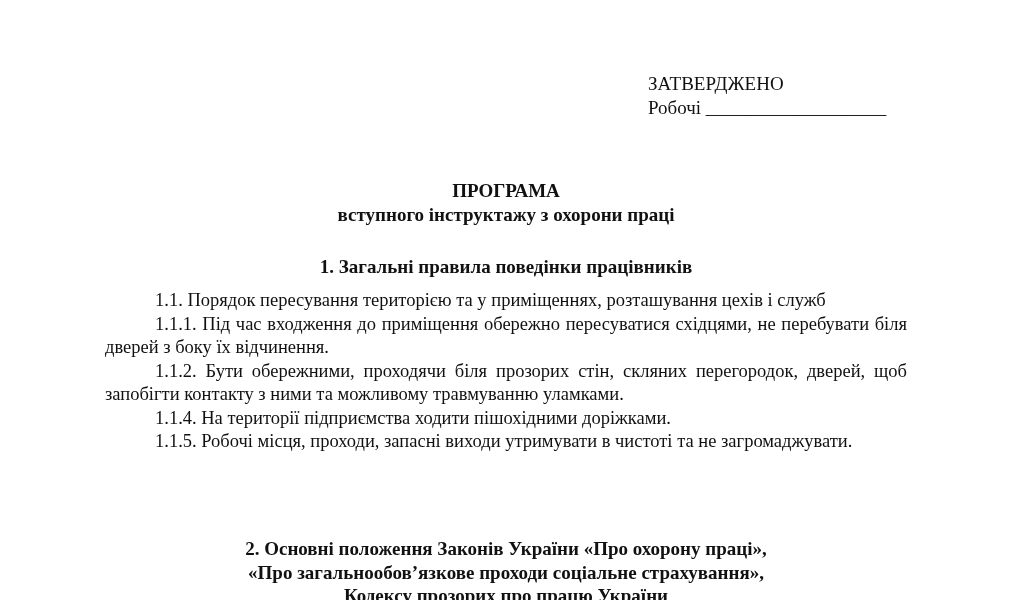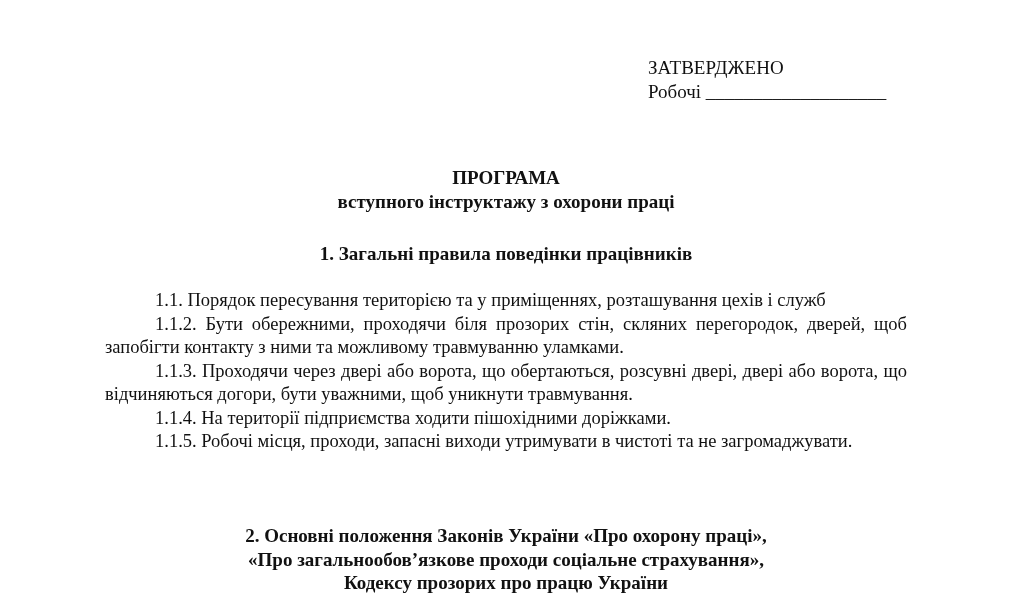--- a/index.html
+++ b/index.html
@@ -1,21 +1,21 @@
 <!DOCTYPE html>
 <html><head>
 <meta charset="utf-8">
 <style>
   html, body { margin:0; padding:0; background:#ffffff; }
   body { width:1012px; height:600px; overflow:hidden; position:relative;
          font-family:"Liberation Serif", "DejaVu Serif", serif; color:#111111; }
   .page { position:absolute; left:0; top:0; width:1012px; height:600px; }
-  .approval { position:absolute; left:648px; top:56px; font-size:19px; line-height:23.5px; }
+  .approval { position:absolute; left:648px; top:72px; font-size:19px; line-height:23.5px; }
   .approval div { white-space:pre; }
-  .title-block { position:absolute; left:105px; width:802px; text-align:center; font-weight:bold; font-size:19px; line-height:23.5px; }
+  .title-block { position:absolute; left:105px; width:802px; text-align:center; font-weight:bold; font-size:19px; line-height:23.5px;margin-top:13px; }
   .t1 { top:166px; }
   .s1 { top:242px; }
   .s2 { top:524px; }
   .body { position:absolute; left:105px; top:289px; width:802px; font-size:18.5px; line-height:23.5px; text-align:justify; }
   .body p { margin:0; text-indent:50px; }
 </style>
 </head>
 <body>
 
 <div class="page">
@@ -29,22 +29,22 @@
     <div>ПРОГРАМА</div>
     <div>вступного інструктажу з охорони праці</div>
   </div>
 
   <div class="title-block s1">
     <div>1. Загальні правила поведінки працівників</div>
   </div>
 
   <div class="body">
     <p>1.1. Порядок пересування територією та у приміщеннях, розташування цехів і служб</p>
+    <p>1.1.1. Під час входження до приміщення обережно пересуватися східцями, не перебувати біля дверей з боку їх відчинення.</p>
     <p>1.1.2. Бути обережними, проходячи біля прозорих стін, скляних перегородок, дверей, щоб запобігти контакту з ними та можливому травмуванню уламками.</p>
-    <p>1.1.3. Проходячи через двері або ворота, що обертаються, розсувні двері, двері або ворота, що відчиняються догори, бути уважними, щоб уникнути травмування.</p>
     <p>1.1.4. На території підприємства ходити пішохідними доріжками.</p>
     <p>1.1.5. Робочі місця, проходи, запасні виходи утримувати в чистоті та не загромаджувати.</p>
   </div>
 
   <div class="title-block s2">
     <div>2. Основні положення Законів України «Про охорону праці»,</div>
     <div>«Про загальнообов’язкове проходи соціальне страхування»,</div>
     <div>Кодексу прозорих про працю України</div>
   </div>
 

